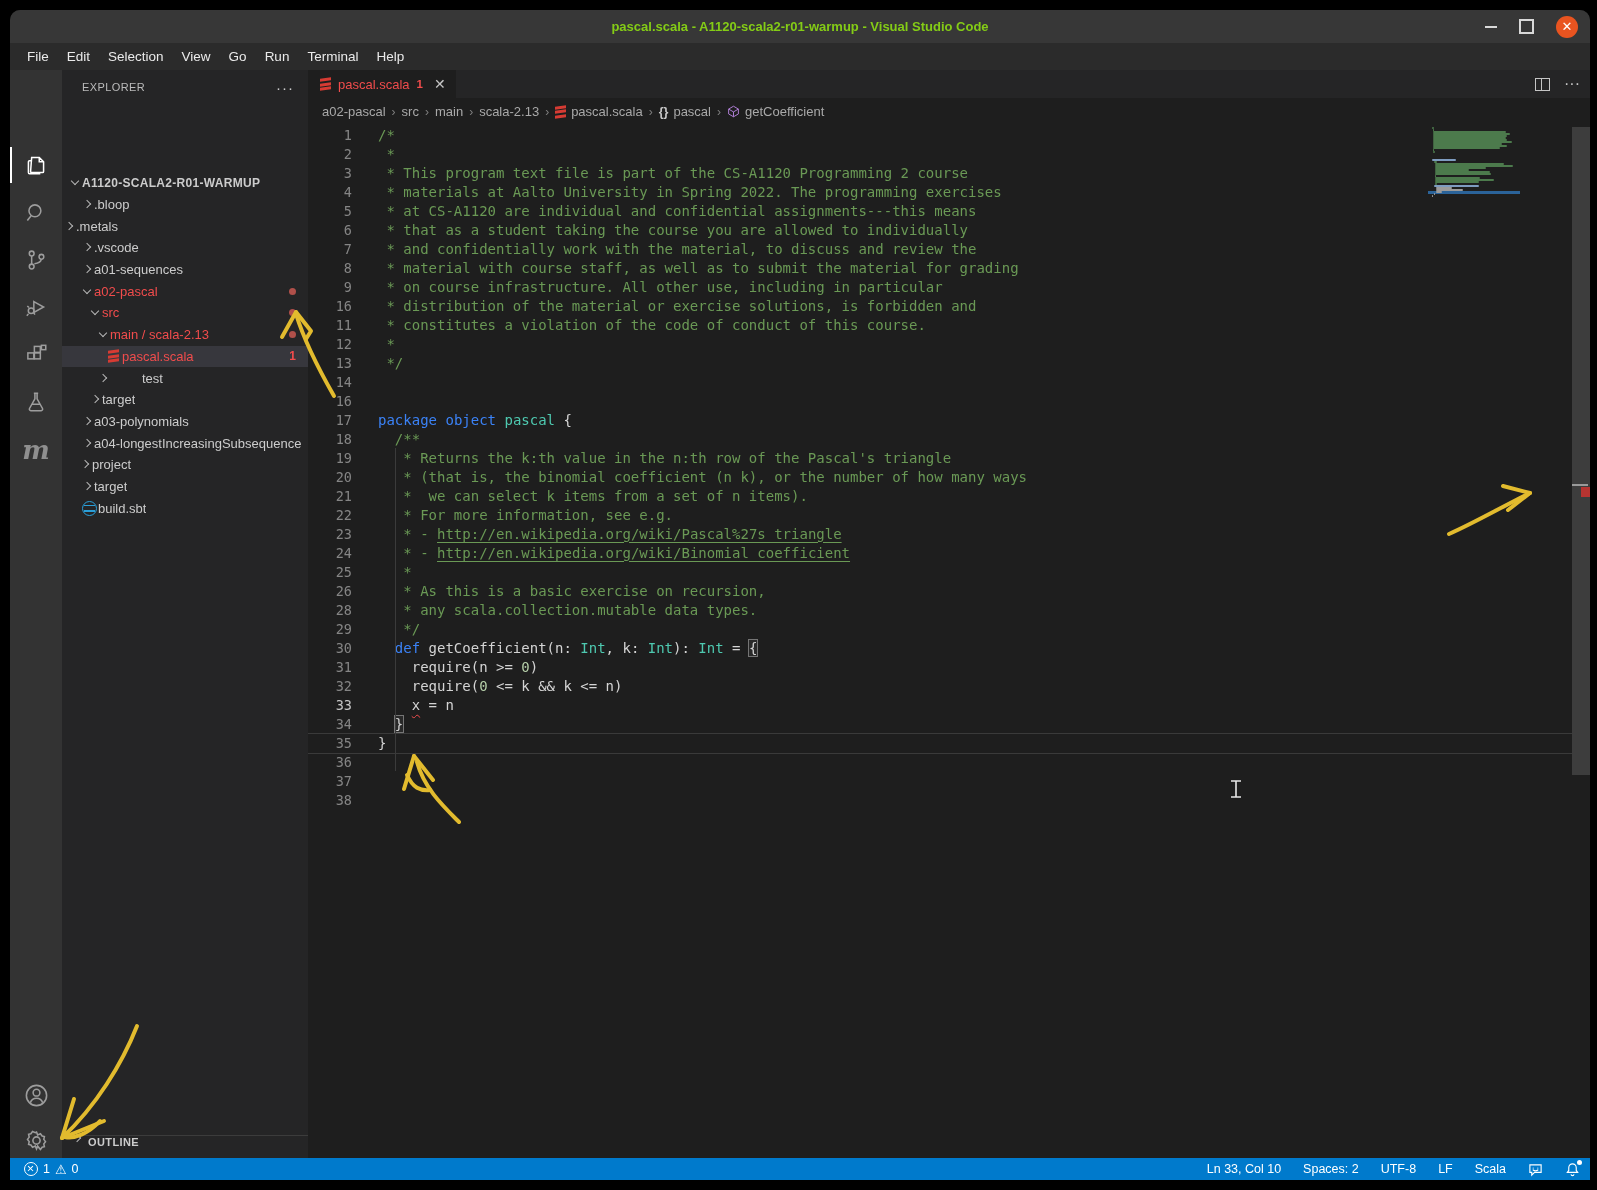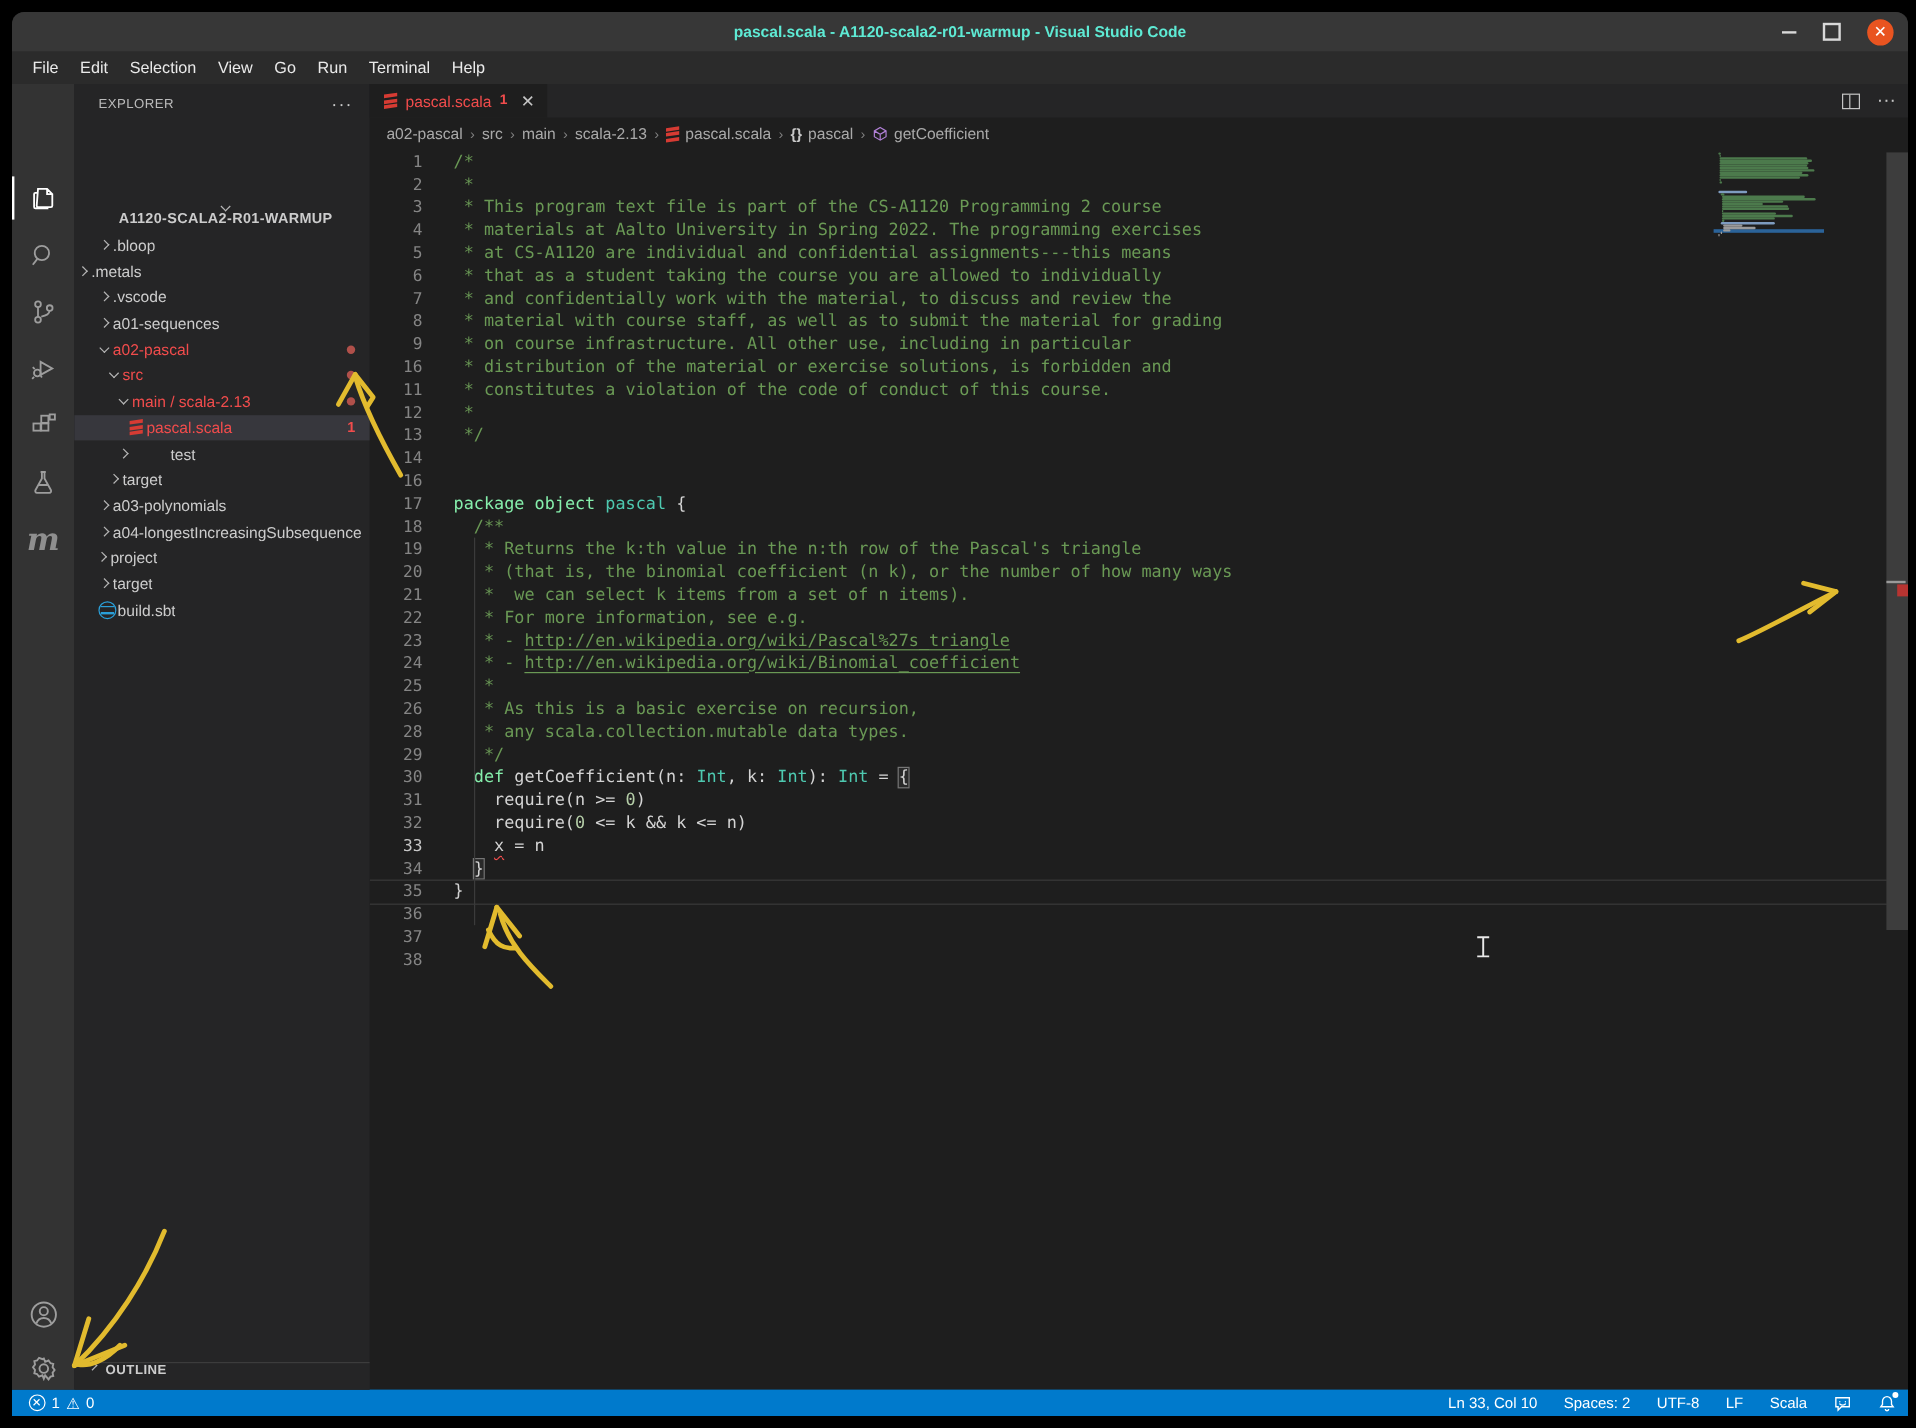--- a/index.html
+++ b/index.html
@@ -3,21 +3,21 @@
 <meta charset="utf-8">
 <style>
   html,body{margin:0;padding:0;background:#000;width:1597px;height:1190px;overflow:hidden;
     font-family:"Liberation Sans",sans-serif;-webkit-font-smoothing:antialiased;}
   .screen{position:relative;width:1597px;height:1190px;background:#000;}
   .window{position:absolute;left:10px;top:10px;width:1580px;height:1170px;background:#1e1e1e;
     border-radius:10px 10px 0 0;overflow:hidden;display:flex;flex-direction:column;}
   
   .titlebar{height:33px;background:#373737;position:relative;flex:none;}
   .titlebar .title{position:absolute;left:0;right:0;top:0;height:33px;line-height:33px;text-align:center;
-    color:#5eead4;font-size:13px;font-weight:700;}
+    color:#84cc16;font-size:13px;font-weight:700;}
   .win-controls{position:absolute;right:12px;top:0;height:33px;display:flex;align-items:center;gap:22px;}
   .win-min{width:12px;height:2px;background:#d9d9d9;}
   .win-max{width:11px;height:11px;border:2px solid #d9d9d9;}
   .win-close{width:22px;height:22px;border-radius:50%;background:#e95420;color:#fff;display:flex;
     align-items:center;justify-content:center;font-size:13px;line-height:1;}
   
   .menubar{height:27px;background:#2b2b2b;display:flex;align-items:center;padding-left:8px;flex:none;}
   .menu-item{color:#eaeaea;font-size:13.5px;padding:0 9px;}
   
   .main{flex:1;display:flex;min-height:0;}
@@ -68,21 +68,21 @@
   .breadcrumbs{height:27px;display:flex;align-items:center;padding-left:14px;gap:6px;font-size:13px;color:#a9a9a9;flex:none;}
   .bc-sep{color:#7f7f7f;font-size:12px;}
   .bc-item{display:flex;align-items:center;gap:5px;}
   .bc-ns{color:#c8c8c8;font-size:12.5px;font-weight:600;}
   .code-area{flex:1;position:relative;overflow:hidden;}
   .code-line{height:19px;display:flex;align-items:center;white-space:pre;
     font-family:"DejaVu Sans Mono",monospace;font-size:14px;}
   .ln{width:44px;text-align:right;color:#858585;flex:none;font-size:13.5px;}
   .ln.active{color:#c6c6c6;}
   .lc{margin-left:26px;}
-  .cm{color:#6a9955}.kw{color:#86efac}.ty{color:#4ec9b0}.pl{color:#d4d4d4}.nu{color:#b5cea8}
+  .cm{color:#6a9955}.kw{color:#3b82f6}.ty{color:#4ec9b0}.pl{color:#d4d4d4}.nu{color:#b5cea8}
   .lk{color:#6a9955;text-decoration:underline;text-underline-offset:3px;}
   .er{color:#d4d4d4;text-decoration:underline;text-decoration-style:wavy;text-decoration-color:#f14c4c;
     text-decoration-thickness:1px;text-underline-offset:4px;}
   .bk{color:#d4d4d4;outline:1px solid rgba(190,190,190,.55);background:rgba(120,120,120,.12);}
   .indent-guide{position:absolute;left:87px;top:323px;height:323px;width:1px;background:#3b3b3b;}
   .cur-line{position:absolute;left:0;top:608px;height:19px;right:18px;border-top:1px solid #3a3a3a;
     border-bottom:1px solid #3a3a3a;pointer-events:none;}
   .minimap{position:absolute;left:1124px;top:2px;width:84px;}
   .mm-bar{position:absolute;height:1.5px;border-radius:1px;}
   .mm-cur{position:absolute;left:-4px;width:92px;height:3px;background:#2b6399;}
@@ -189,21 +189,21 @@
             </svg>
         </div>
       </div>
 
       <div class="sidebar">
         <div class="sidebar-header">
           <span class="hdr">EXPLORER</span>
           <span class="more">···</span>
         </div>
         <div class="tree" id="tree">
-            <div class="trow root" style="padding-left: 6px; flex-direction: column;">
+            <div class="trow root" style="padding-left: 6px;">
               <span class="chev exp">
                 <i></i>
               </span>
               <span class="tlabel">A1120-SCALA2-R01-WARMUP</span>
             </div>
             <div class="trow" style="padding-left: 18px;">
               <span class="chev">
                 <i></i>
               </span>
               <span class="tlabel">.bloop</span>

